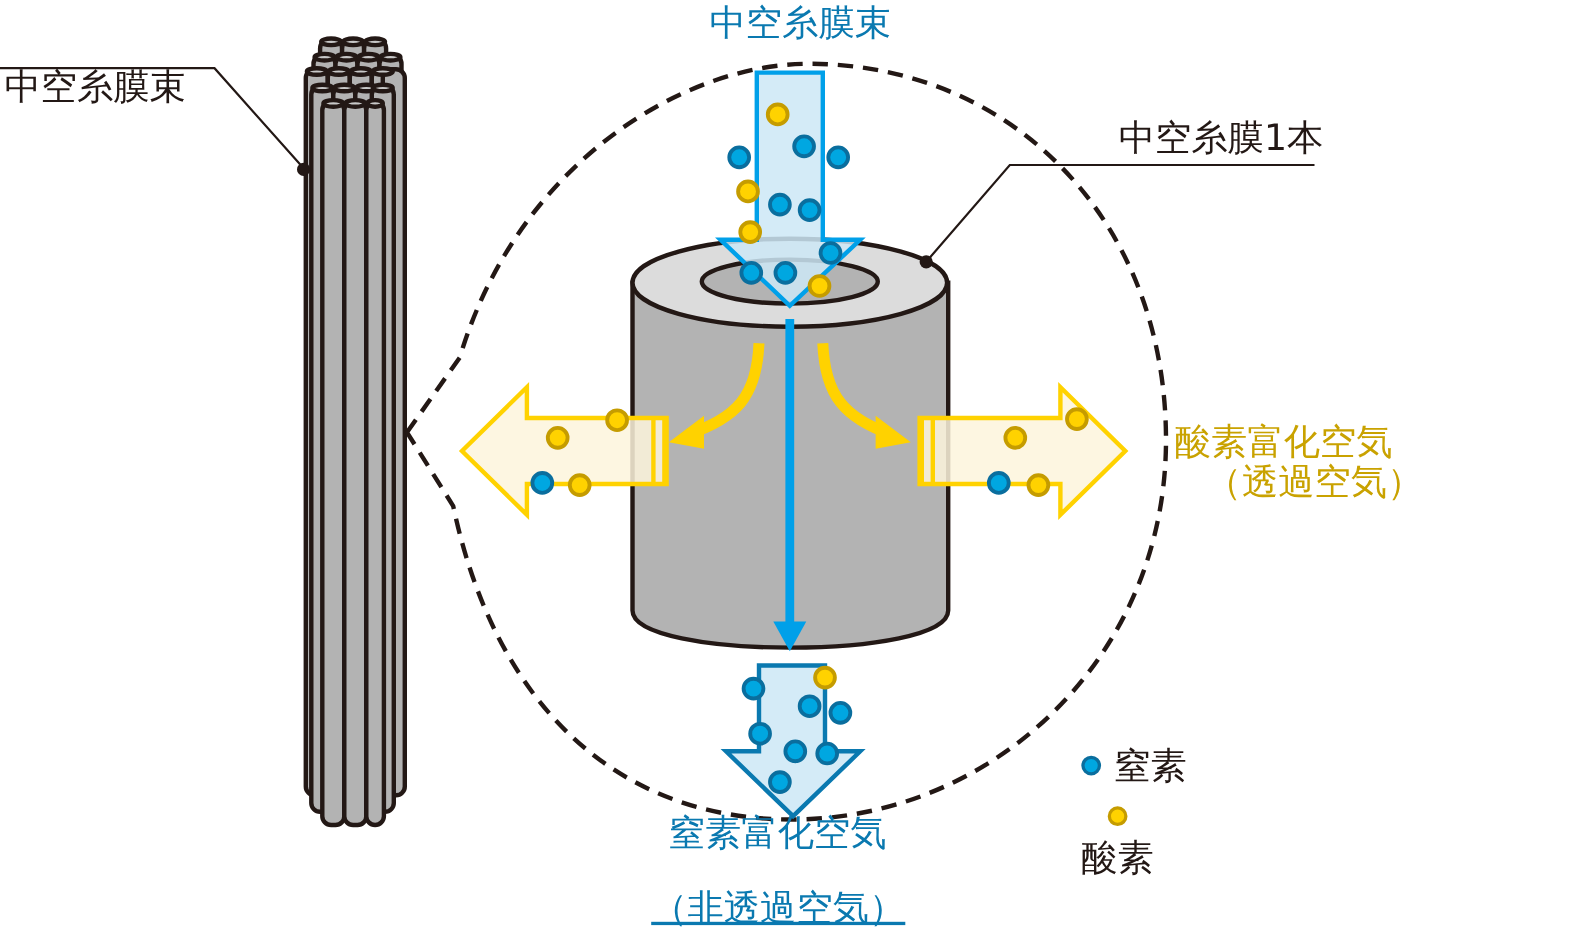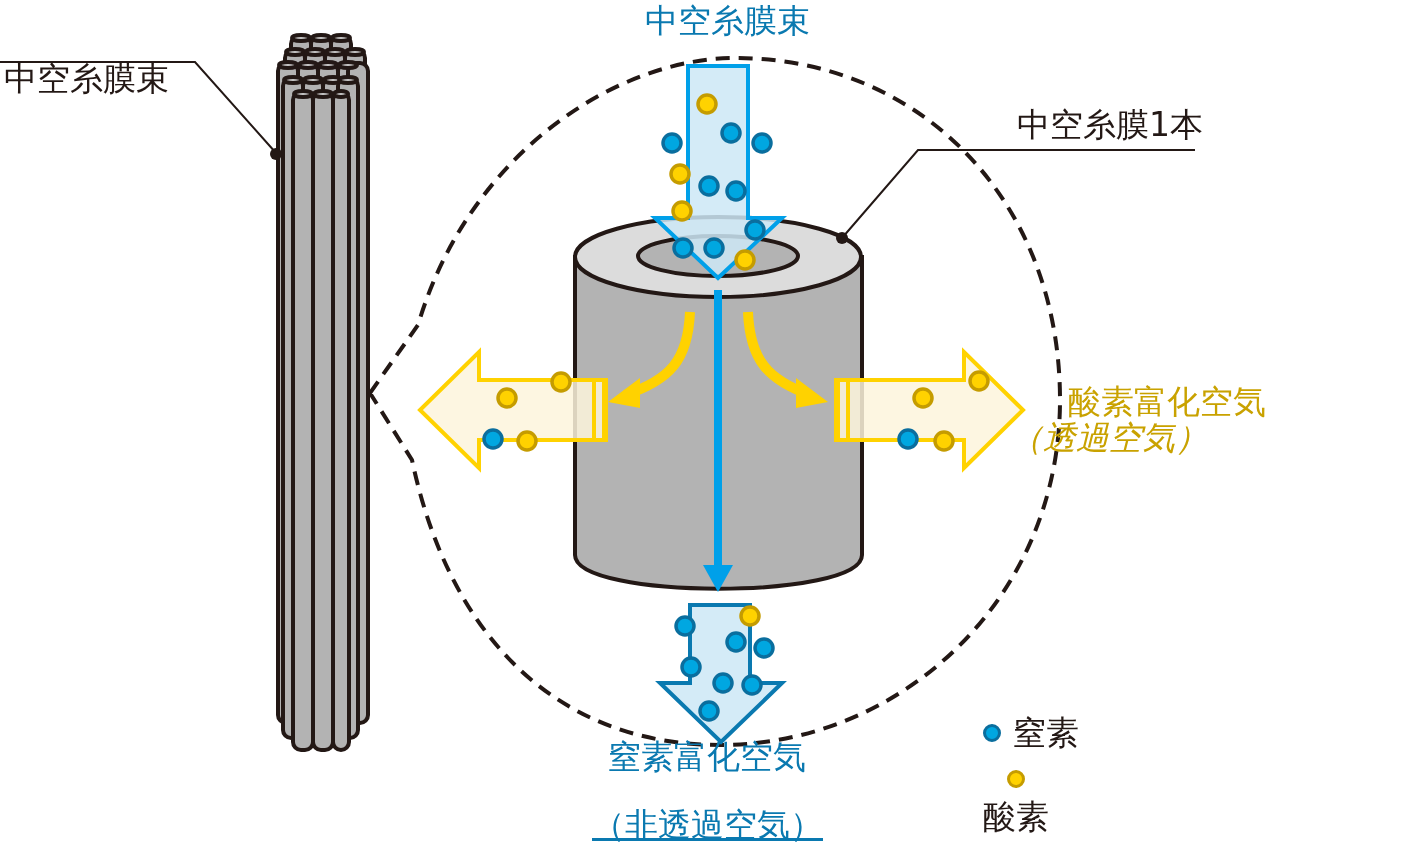--- a/index.html
+++ b/index.html
@@ -2,21 +2,21 @@
 <html><head>
 <meta charset="utf-8">
 <style>
   html, body { margin:0; padding:0; background:#ffffff; }
   body { width:1426px; height:851px; position:relative; overflow:hidden; font-family:"DejaVu Sans", sans-serif; }
   svg { position:absolute; left:0; top:0; }
   .lbl { position:absolute; white-space:nowrap; line-height:1; }
   .lbl-dark { color:#231815; font-size:33px; }
   .lbl-blue { color:#0a79b0; font-size:33px; }
   .lbl-gold { color:#c9a200; font-size:33px; }
-  .legend-row { position:absolute; display:flex; align-items:center; gap:12px;margin-top:37px; }
+  .legend-row { position:absolute; display:flex; align-items:center; gap:12px; }
   .dot { width:18px; height:18px; border-radius:50%; box-sizing:border-box; border:3px solid; display:inline-block; }
 </style>
 </head>
 <body>
 
 <svg width="1426" height="851" viewBox="0 0 1426 851">
 
   <g stroke="#231815" stroke-width="4" fill="#b3b3b3">
 
     <rect x="291" y="36" width="20" height="640" rx="8"></rect>
@@ -146,21 +146,21 @@
     <circle cx="723" cy="683" r="9" fill="#00a7e1" stroke="#0a6e9e"></circle>
     <circle cx="752" cy="685" r="9" fill="#00a7e1" stroke="#0a6e9e"></circle>
     <circle cx="709" cy="711" r="9" fill="#00a7e1" stroke="#0a6e9e"></circle>
   </g>
 </svg>
 
 <div class="lbl lbl-dark" style="left:4px; top:18px;margin-top:44px;">中空糸膜束</div>
 <div class="lbl lbl-dark" style="left:1017px; top:108px;">中空糸膜1本</div>
 <div class="lbl lbl-blue" style="left:645px; top:4px;">中空糸膜束</div>
 <div class="lbl lbl-gold" style="left:1068px; top:385px;">酸素富化空気</div>
-<div class="lbl lbl-gold" style="left:1010px; top:421px;font-style:italic;">（透過空気）</div>
+<div class="lbl lbl-gold" style="left:1096px; top:421px;">（透過空気）</div>
 <div class="lbl lbl-blue" style="left:608px; top:740px;">窒素富化空気</div>
 <div class="lbl lbl-blue" style="left:592px; top:808px;text-decoration:underline;">（非透過空気）</div>
 
 <div>
   <div class="legend-row" style="left:983px; top:679px;">
     <span class="dot" style="background:#00a7e1; border-color:#0a6e9e;"></span>
     <span class="lbl-dark" style="font-size:33px; line-height:1;">窒素</span>
   </div>
   <div class="legend-row" style="left:983px; top:733px;flex-direction:column;">
     <span class="dot" style="background:#ffd200; border-color:#c59c00;"></span>

